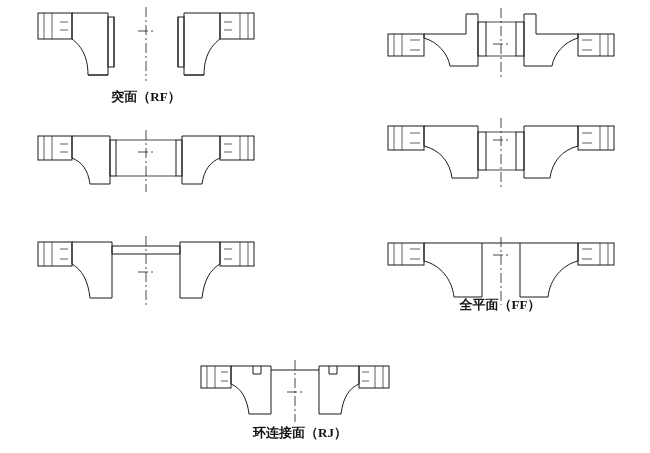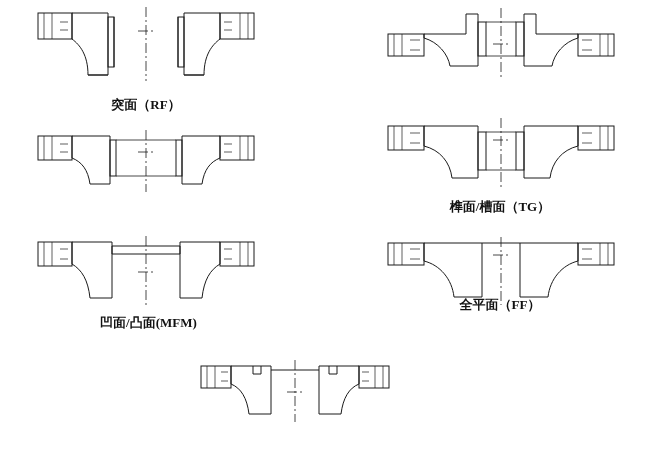--- a/index.html
+++ b/index.html
@@ -68,21 +68,21 @@
 
       <line x1="218" y1="8" x2="218" y2="34" class="dim"></line>
       <line x1="210" y1="8" x2="210" y2="34" class="dim"></line>
       <line x1="194" y1="17" x2="202" y2="17" class="dim"></line>
       <line x1="194" y1="25" x2="202" y2="25" class="dim"></line>
 
       <line x1="58" y1="70" x2="78" y2="70" class="ln"></line>
       <line x1="154" y1="70" x2="174" y2="70" class="ln"></line>
     </svg>
   </div>
-  <div class="caption" style="left:96px;top:96px;width:100px;text-align:center;">突面（RF）</div>
+  <div class="caption" style="left:96px;top:88px;width:100px;text-align:center;">突面（RF）</div>
 
   <div class="fig" style="left:382px;top:8px;width:238px;height:72px;">
     <svg width="238" height="72" viewBox="0 0 238 72">
       <rect x="6" y="26" width="36" height="22" fill="url(#h2)" class="ln"></rect>
       <path d="M42 26 L84 26 L84 6 L96 6 L96 58 L68 58 C66 46 56 34 42 30 Z" fill="url(#h2)" class="ln"></path>
       <path d="M196 26 L154 26 L154 6 L142 6 L142 58 L170 58 C172 46 182 34 196 30 Z" fill="url(#h1)" class="ln"></path>
       <rect x="196" y="26" width="36" height="22" fill="url(#h1)" class="ln"></rect>
 
       <rect x="96" y="14" width="8" height="34" fill="#fff" class="ln"></rect>
       <rect x="134" y="14" width="8" height="34" fill="#fff" class="ln"></rect>
@@ -140,21 +140,20 @@
       <line x1="12" y1="14" x2="12" y2="38" class="dim"></line>
       <line x1="20" y1="14" x2="20" y2="38" class="dim"></line>
       <line x1="28" y1="21" x2="38" y2="21" class="dim"></line>
       <line x1="28" y1="31" x2="38" y2="31" class="dim"></line>
       <line x1="226" y1="14" x2="226" y2="38" class="dim"></line>
       <line x1="218" y1="14" x2="218" y2="38" class="dim"></line>
       <line x1="200" y1="21" x2="210" y2="21" class="dim"></line>
       <line x1="200" y1="31" x2="210" y2="31" class="dim"></line>
     </svg>
   </div>
-  <div class="caption" style="left:430px;top:198px;width:140px;">榫面/槽面（TG）</div>
 
   <div class="fig" style="left:30px;top:232px;width:232px;height:78px;">
     <svg width="232" height="78" viewBox="0 0 232 78">
       <rect x="8" y="10" width="34" height="24" fill="url(#h2)" class="ln"></rect>
       <path d="M42 10 L82 10 L82 66 L60 66 C58 48 52 38 42 32 Z" fill="url(#h2)" class="ln"></path>
       <path d="M190 10 L150 10 L150 66 L172 66 C174 48 180 38 190 32 Z" fill="url(#h1)" class="ln"></path>
       <rect x="190" y="10" width="34" height="24" fill="url(#h1)" class="ln"></rect>
 
       <line x1="82" y1="14" x2="150" y2="14" class="ln"></line>
       <line x1="82" y1="22" x2="150" y2="22" class="ln"></line>
@@ -165,21 +164,20 @@
       <line x1="14" y1="10" x2="14" y2="34" class="dim"></line>
       <line x1="22" y1="10" x2="22" y2="34" class="dim"></line>
       <line x1="30" y1="17" x2="38" y2="17" class="dim"></line>
       <line x1="30" y1="27" x2="38" y2="27" class="dim"></line>
       <line x1="218" y1="10" x2="218" y2="34" class="dim"></line>
       <line x1="210" y1="10" x2="210" y2="34" class="dim"></line>
       <line x1="194" y1="17" x2="202" y2="17" class="dim"></line>
       <line x1="194" y1="27" x2="202" y2="27" class="dim"></line>
     </svg>
   </div>
-  <div class="caption" style="left:86px;top:314px;width:125px;">凹面/凸面(MFM)</div>
 
   <div class="fig" style="left:382px;top:235px;width:238px;height:72px;">
     <svg width="238" height="72" viewBox="0 0 238 72">
       <rect x="6" y="8" width="36" height="22" fill="url(#h2)" class="ln"></rect>
       <path d="M42 8 L100 8 L100 62 L72 62 C70 44 58 30 42 26 Z" fill="url(#h2)" class="ln"></path>
       <path d="M196 8 L138 8 L138 62 L166 62 C168 44 180 30 196 26 Z" fill="url(#h1)" class="ln"></path>
       <rect x="196" y="8" width="36" height="22" fill="url(#h1)" class="ln"></rect>
       <line x1="100" y1="8" x2="138" y2="8" class="ln"></line>
       <line x1="119" y1="2" x2="119" y2="70" class="center"></line>
       <line x1="111" y1="20" x2="127" y2="20" class="center"></line>
@@ -210,14 +208,15 @@
       <line x1="12" y1="14" x2="12" y2="36" class="dim"></line>
       <line x1="20" y1="14" x2="20" y2="36" class="dim"></line>
       <line x1="26" y1="20" x2="33" y2="20" class="dim"></line>
       <line x1="26" y1="29" x2="33" y2="29" class="dim"></line>
       <line x1="188" y1="14" x2="188" y2="36" class="dim"></line>
       <line x1="180" y1="14" x2="180" y2="36" class="dim"></line>
       <line x1="167" y1="20" x2="174" y2="20" class="dim"></line>
       <line x1="167" y1="29" x2="174" y2="29" class="dim"></line>
     </svg>
   </div>
+  <div class="caption" style="left:235px;top:424px;width:130px;">环连接面（RJ）</div>
 
 </div>
 
 </body></html>

